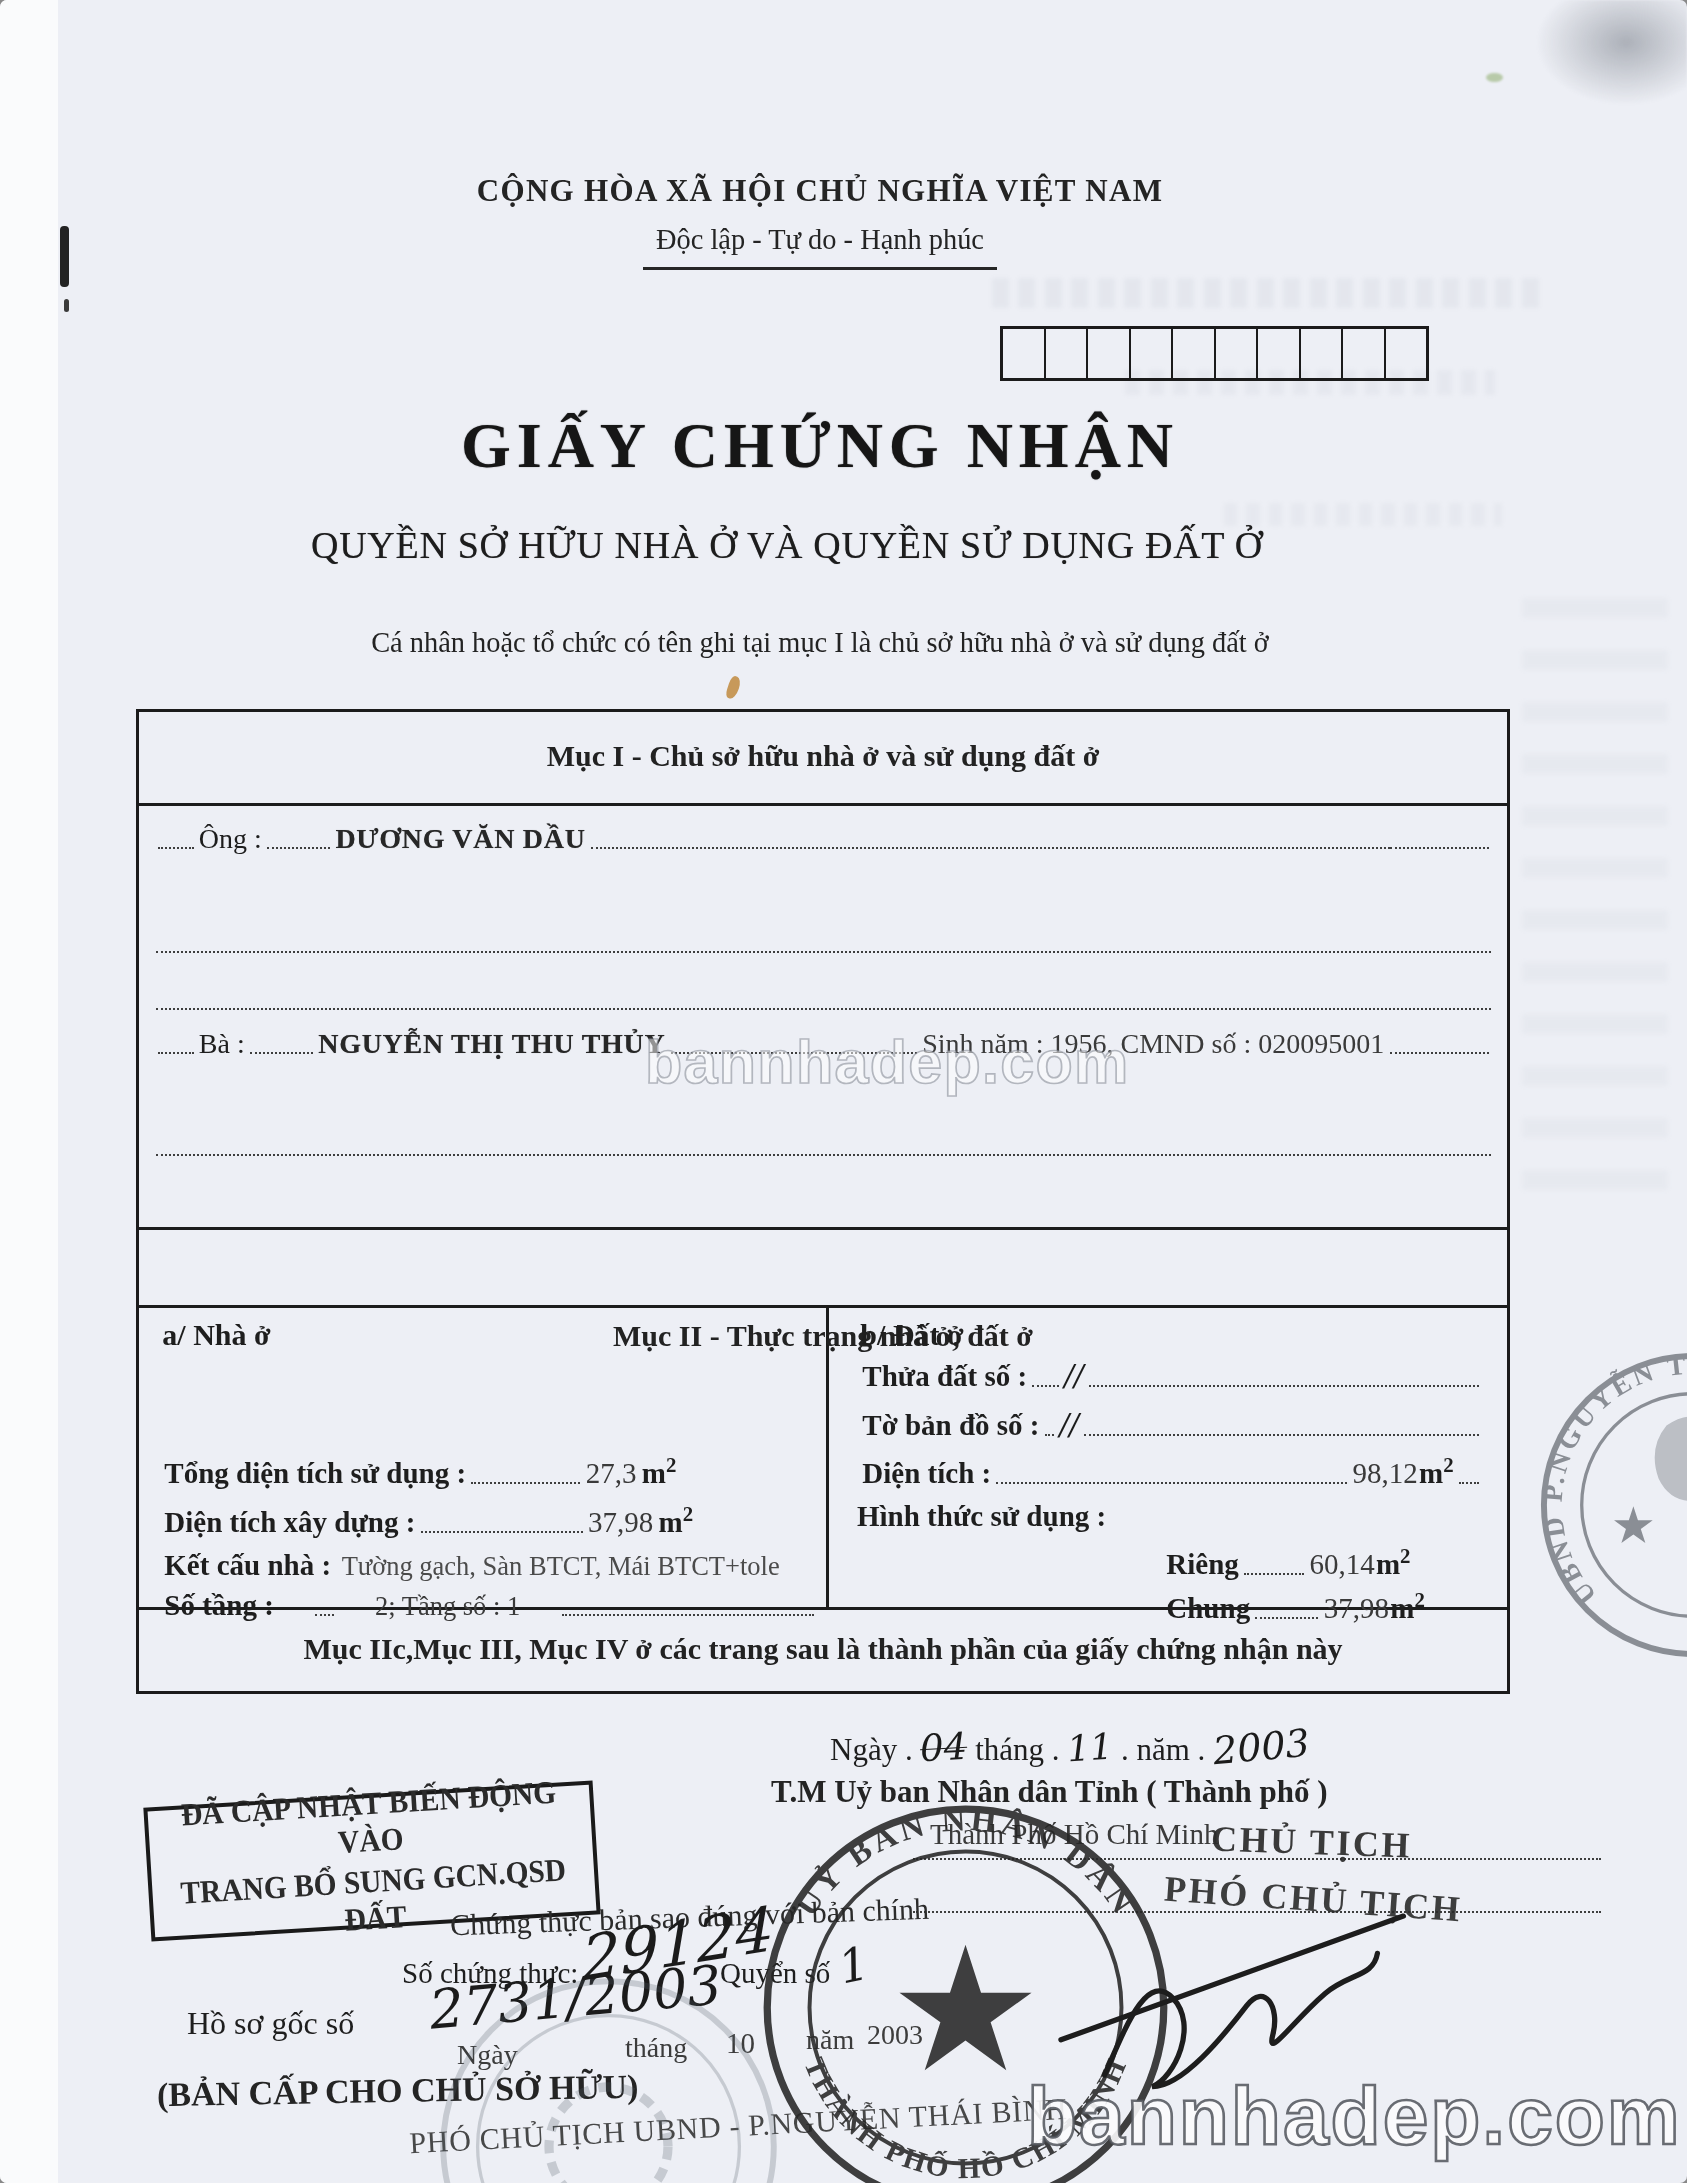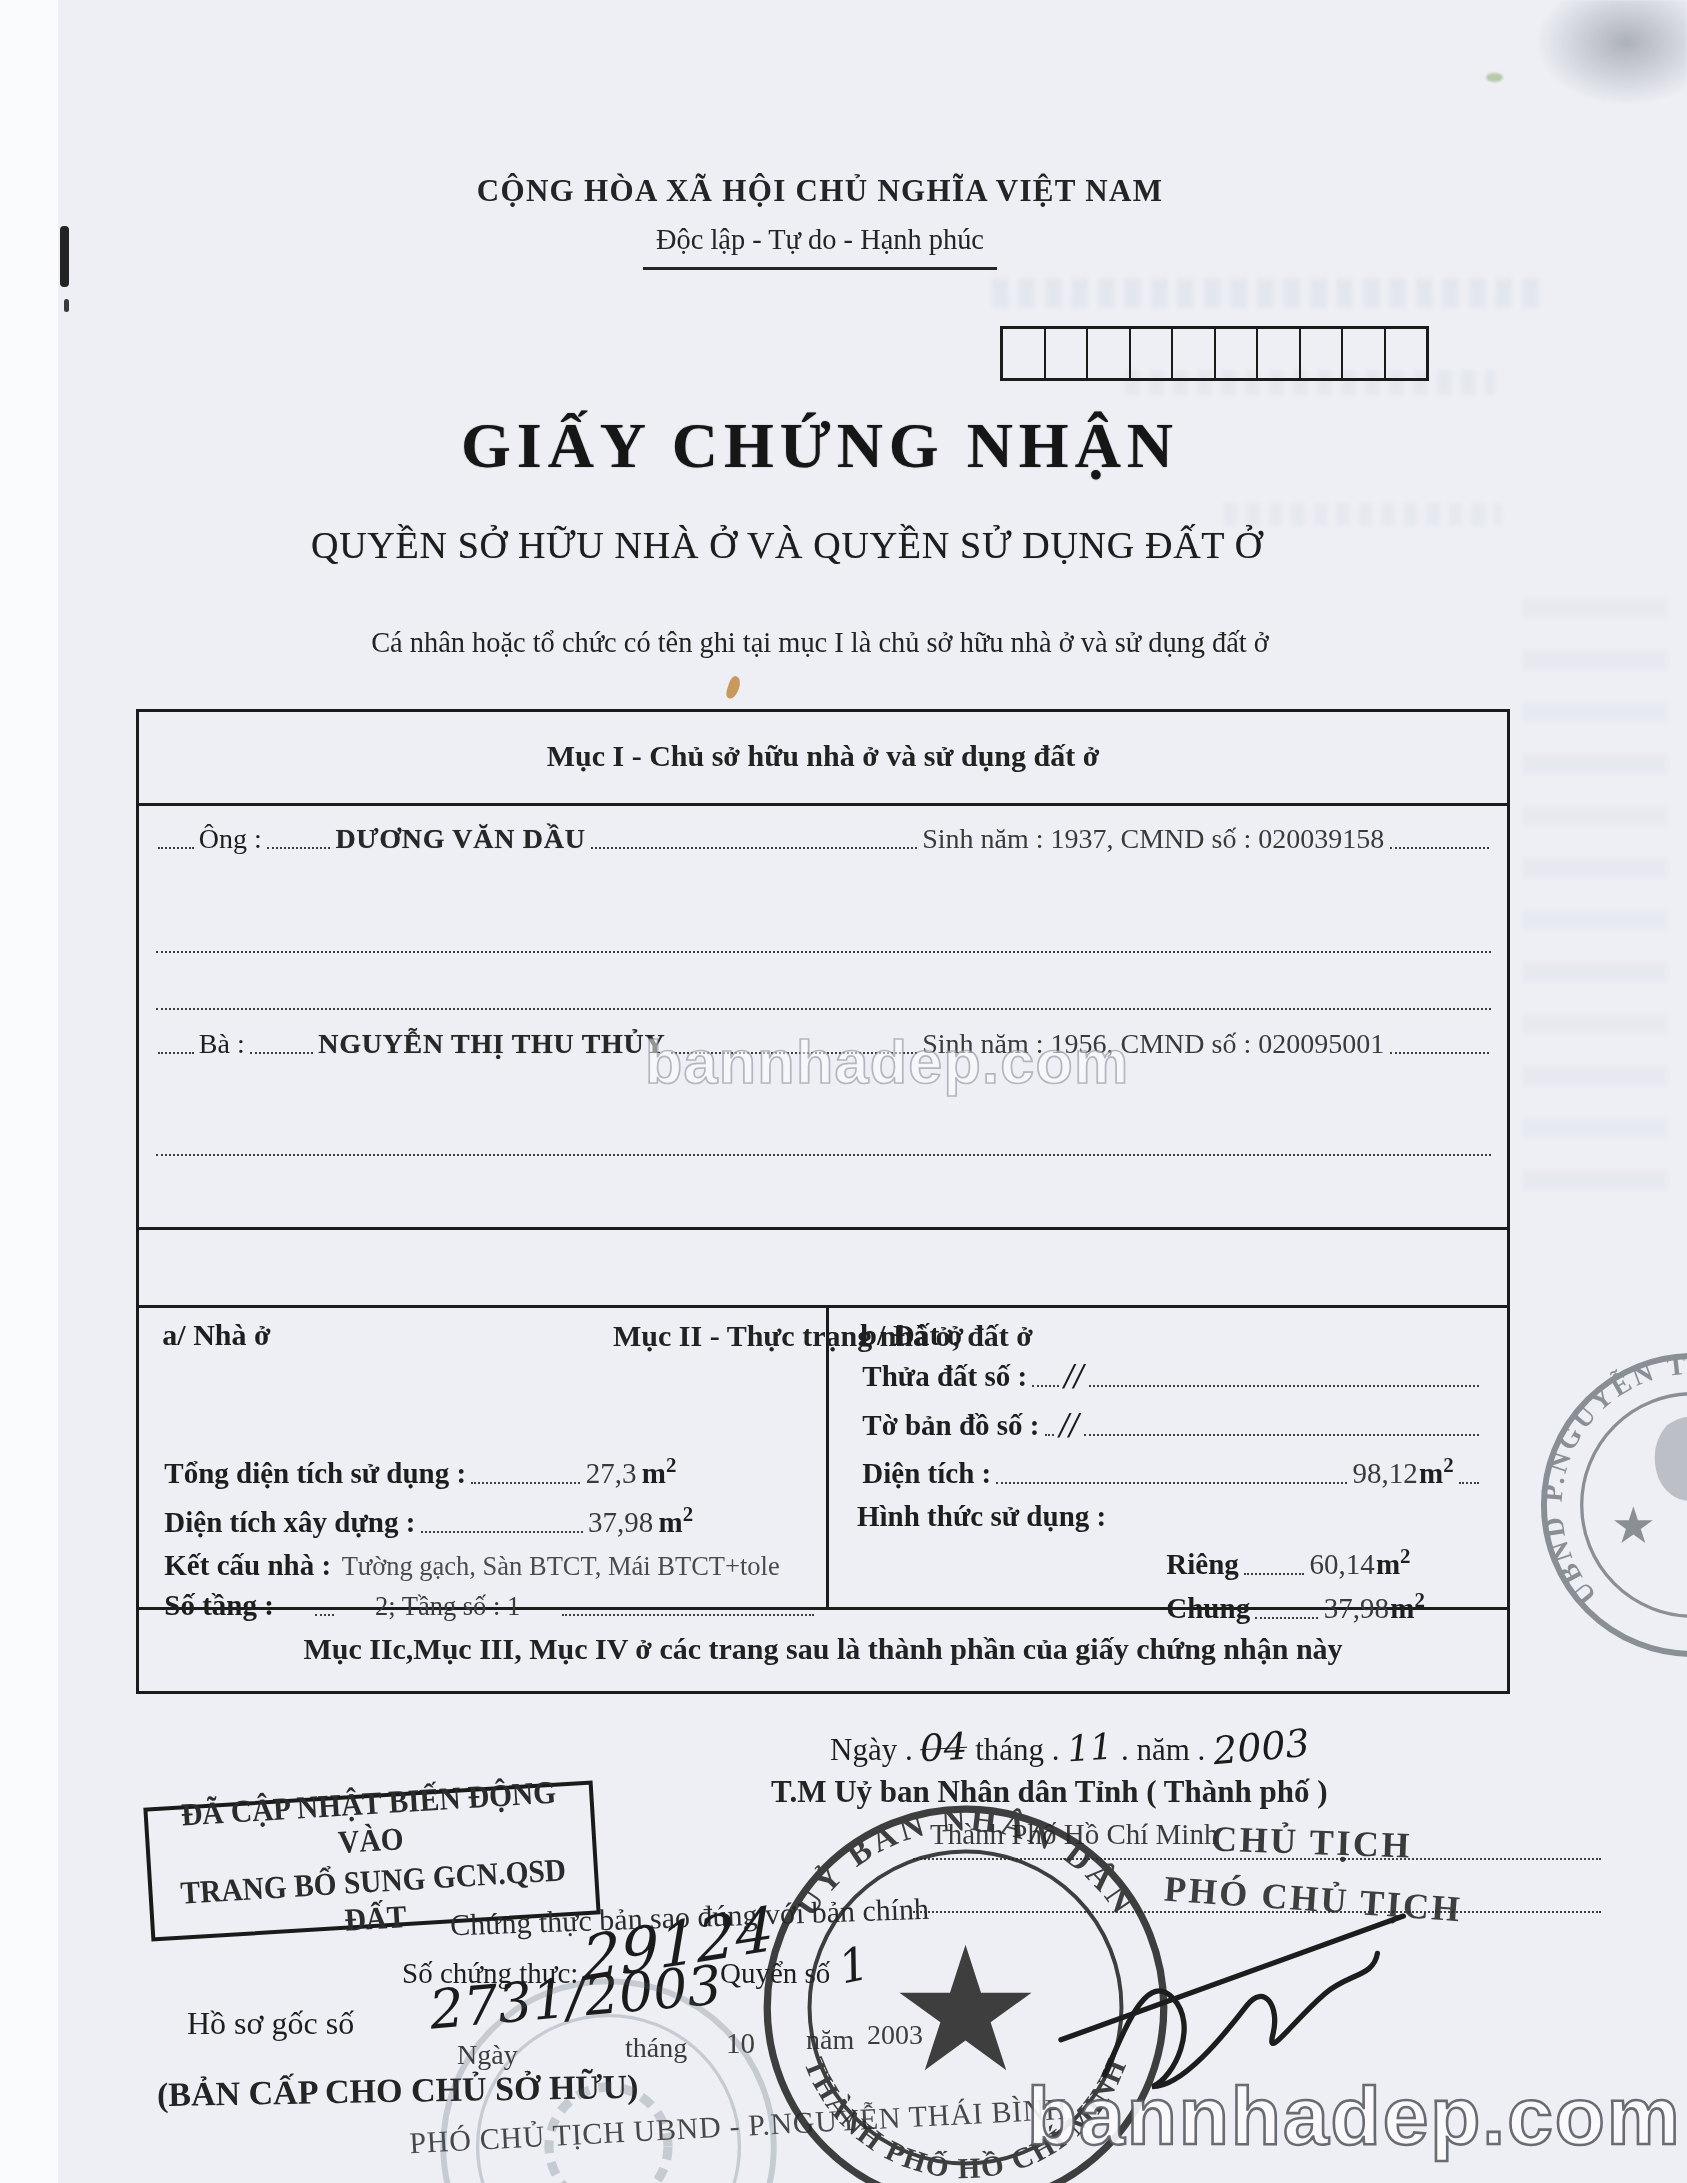--- a/index.html
+++ b/index.html
@@ -1,17 +1,17 @@
 <!DOCTYPE html>
 <html style="font-size:10.6px"><head>
 <meta charset="utf-8">
 <style>
   html,body{margin:0;padding:0;background:#888;}
   .page{position:relative;width:1687px;height:2183px;background:#edeff5;overflow:hidden;
-        font-family:"Liberation Serif","DejaVu Serif",serif;color:#1e1e1e;}
+        font-family:"Liberation Serif","DejaVu Serif",serif;color:#1e1e1e;border-radius:7px;}
   .abs{position:absolute;}
   .t{position:absolute;white-space:nowrap;}
   .b{font-weight:bold;}
   .typed{color:#3a3a3a;}
   .dotline{position:absolute;height:0;border-bottom:2.3px dotted #3e3e3e;}
   .leader{position:absolute;display:flex;align-items:flex-end;}
   .leader .dots{border-bottom:2.3px dotted #3e3e3e;margin-bottom:6px;height:0.7px;}
   .leader .grow{flex:1;}
   .leader .txt{padding:0 5.3px;}
   sup.sq{font-size:0.72em;vertical-align:super;font-weight:bold;}
@@ -81,21 +81,20 @@
     <div class="vline" style="left:687px;top:596px;width:3.3px;height:299px;"></div>
 
     <div class="sec-h" style="top:26.5px;font-size:30px;color:#222;">Mục I - Chủ sở hữu nhà ở và sử dụng đất ở</div>
 
     <div class="leader" style="left:18.5px;top:111px;width:1331px;font-size:28px;">
       <span class="dots" style="width:36px;"></span>
       <span class="txt">Ông :</span>
       <span class="dots" style="width:63px;"></span>
       <span class="txt b" style="letter-spacing:0.7px;color:#272727;text-shadow:0 0 0.7px rgba(0,0,0,.5);">DƯƠNG VĂN DẦU</span>
       <span class="dots grow"></span>
-      <span class="txt typed">Sinh năm : 1937, CMND số : 020039158</span>
       <span class="dots" style="width:99px;"></span>
     </div>
     <div class="dotline" style="left:16.5px;top:239px;width:1335px;"></div>
     <div class="dotline" style="left:16.5px;top:296px;width:1335px;"></div>
 
     <div class="leader" style="left:18.5px;top:316px;width:1331px;font-size:28px;">
       <span class="dots" style="width:36px;"></span>
       <span class="txt">Bà :</span>
       <span class="dots" style="width:63px;"></span>
       <span class="txt b" style="letter-spacing:0.7px;color:#272727;text-shadow:0 0 0.7px rgba(0,0,0,.5);">NGUYỄN THỊ THU THỦY</span>

